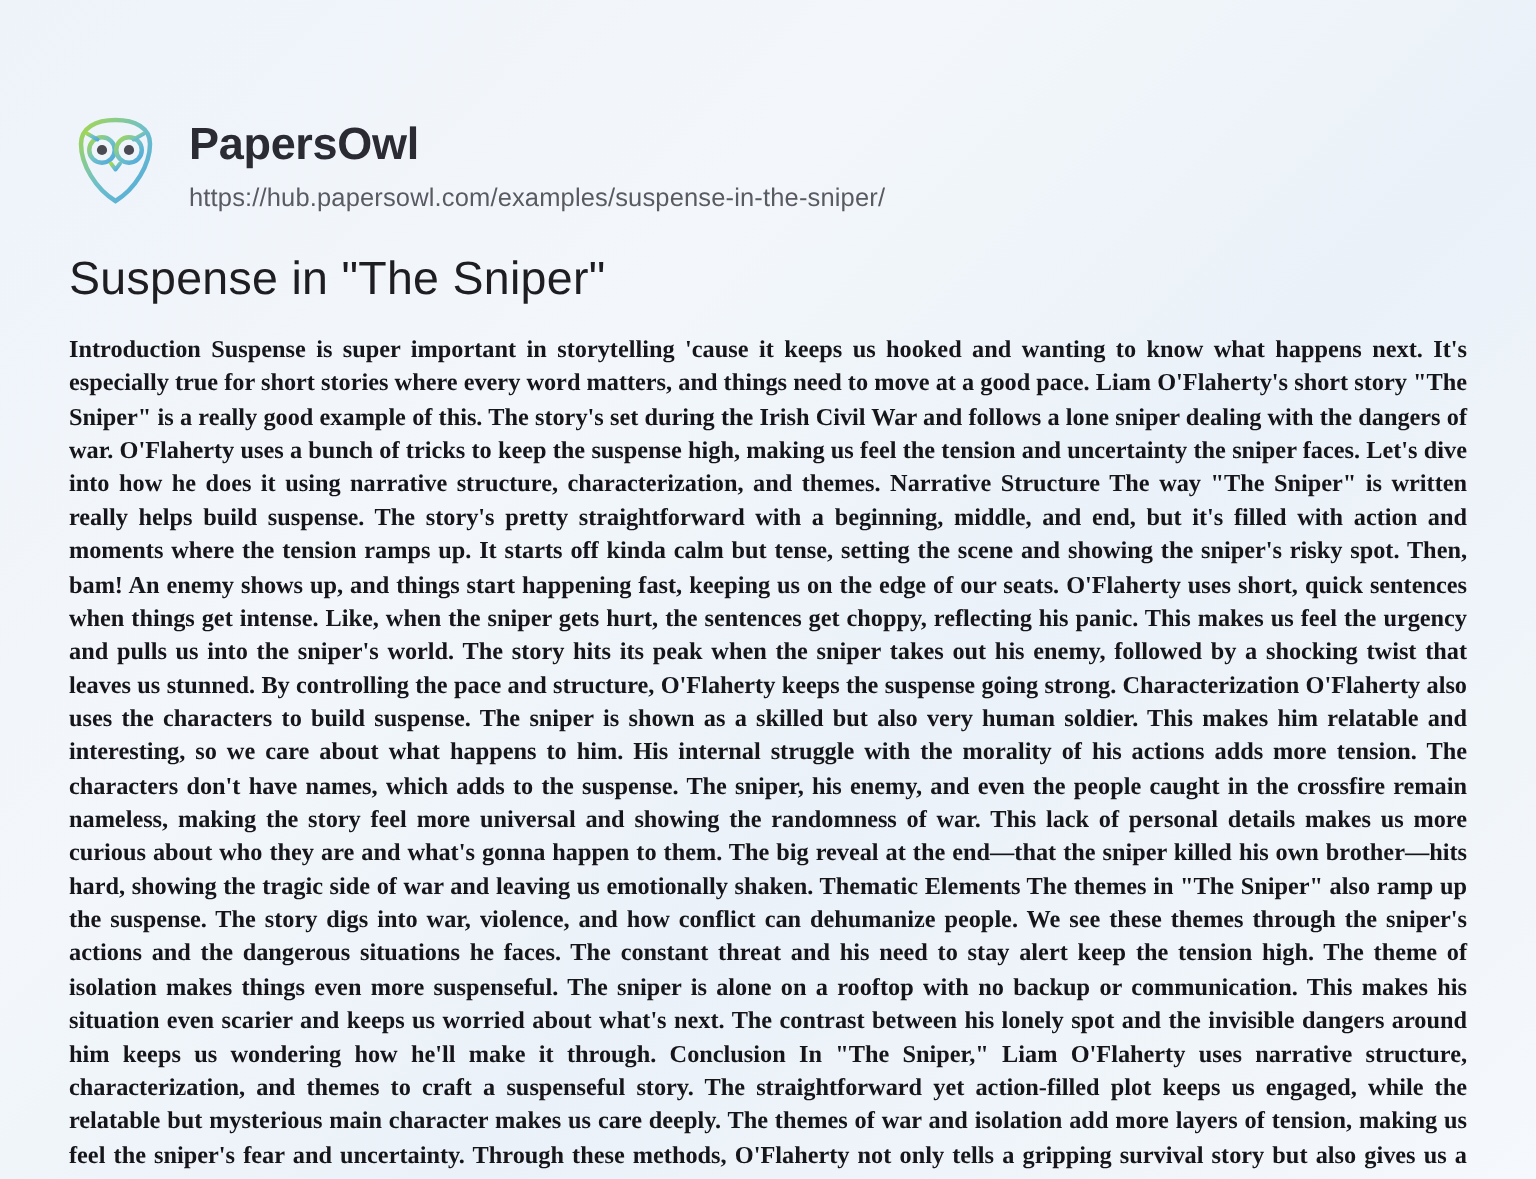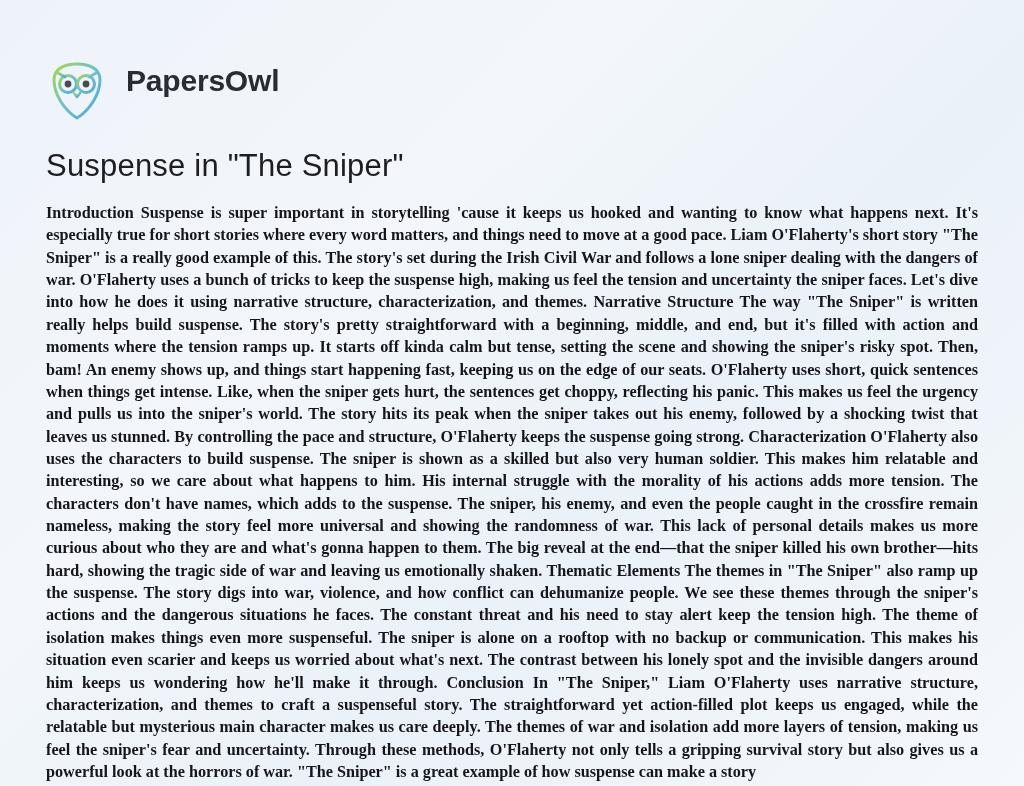--- a/index.html
+++ b/index.html
@@ -11,21 +11,21 @@
     height: 786px;
     background: linear-gradient(135deg, #eef3fa 0%, #f3f7fb 35%, #eaf1f8 60%, #f5f8fc 100%);
     font-family: "Liberation Serif", serif;
     overflow: hidden;
   }
   .page {
     position: relative;
     width: 1024px;
     height: 786px;
     box-sizing: border-box;
-    padding: 56px 46px 0 46px;
+    padding: 72px 46px 0 46px;
   }
   .header {
     display: flex;
     align-items: flex-start;
     gap: 18px;
     margin-bottom: 26px;
   }
   .logo-mark {
     width: 62px;
     height: 62px;
@@ -96,20 +96,21 @@
         <circle cx="22" cy="24" r="3.4" fill="#4a4a52"></circle>
         <circle cx="40" cy="24" r="3.4" fill="#4a4a52"></circle>
         <path d="M28 33 L31 37 L34 33" fill="none" stroke="url(#owlgrad)" stroke-width="2.6" stroke-linecap="round" stroke-linejoin="round"></path>
         <path d="M12 13 L19 17" fill="none" stroke="url(#owlgrad)" stroke-width="2.6" stroke-linecap="round"></path>
         <path d="M50 13 L43 17" fill="none" stroke="url(#owlgrad)" stroke-width="2.6" stroke-linecap="round"></path>
       </svg>
     </div>
 
     <div class="brand-block">
       <div class="brand-name">PapersOwl</div>
+      <div class="brand-url">https://hub.papersowl.com/examples/suspense-in-the-sniper/</div>
     </div>
 
   </div>
 
   <h1 class="doc-title">Suspense in "The Sniper"</h1>
 
   <div class="doc-body">Introduction Suspense is super important in storytelling 'cause it keeps us hooked and wanting to know what happens next. It's especially true for short stories where every word matters, and things need to move at a good pace. Liam O'Flaherty's short story "The Sniper" is a really good example of this. The story's set during the Irish Civil War and follows a lone sniper dealing with the dangers of war. O'Flaherty uses a bunch of tricks to keep the suspense high, making us feel the tension and uncertainty the sniper faces. Let's dive into how he does it using narrative structure, characterization, and themes. Narrative Structure The way "The Sniper" is written really helps build suspense. The story's pretty straightforward with a beginning, middle, and end, but it's filled with action and moments where the tension ramps up. It starts off kinda calm but tense, setting the scene and showing the sniper's risky spot. Then, bam! An enemy shows up, and things start happening fast, keeping us on the edge of our seats. O'Flaherty uses short, quick sentences when things get intense. Like, when the sniper gets hurt, the sentences get choppy, reflecting his panic. This makes us feel the urgency and pulls us into the sniper's world. The story hits its peak when the sniper takes out his enemy, followed by a shocking twist that leaves us stunned. By controlling the pace and structure, O'Flaherty keeps the suspense going strong. Characterization O'Flaherty also uses the characters to build suspense. The sniper is shown as a skilled but also very human soldier. This makes him relatable and interesting, so we care about what happens to him. His internal struggle with the morality of his actions adds more tension. The characters don't have names, which adds to the suspense. The sniper, his enemy, and even the people caught in the crossfire remain nameless, making the story feel more universal and showing the randomness of war. This lack of personal details makes us more curious about who they are and what's gonna happen to them. The big reveal at the end—that the sniper killed his own brother—hits hard, showing the tragic side of war and leaving us emotionally shaken. Thematic Elements The themes in "The Sniper" also ramp up the suspense. The story digs into war, violence, and how conflict can dehumanize people. We see these themes through the sniper's actions and the dangerous situations he faces. The constant threat and his need to stay alert keep the tension high. The theme of isolation makes things even more suspenseful. The sniper is alone on a rooftop with no backup or communication. This makes his situation even scarier and keeps us worried about what's next. The contrast between his lonely spot and the invisible dangers around him keeps us wondering how he'll make it through. Conclusion In "The Sniper," Liam O'Flaherty uses narrative structure, characterization, and themes to craft a suspenseful story. The straightforward yet action-filled plot keeps us engaged, while the relatable but mysterious main character makes us care deeply. The themes of war and isolation add more layers of tension, making us feel the sniper's fear and uncertainty. Through these methods, O'Flaherty not only tells a gripping survival story but also gives us a powerful look at the horrors of war. "The Sniper" is a great example of how suspense can make a story</div>
 
 </div>
 

